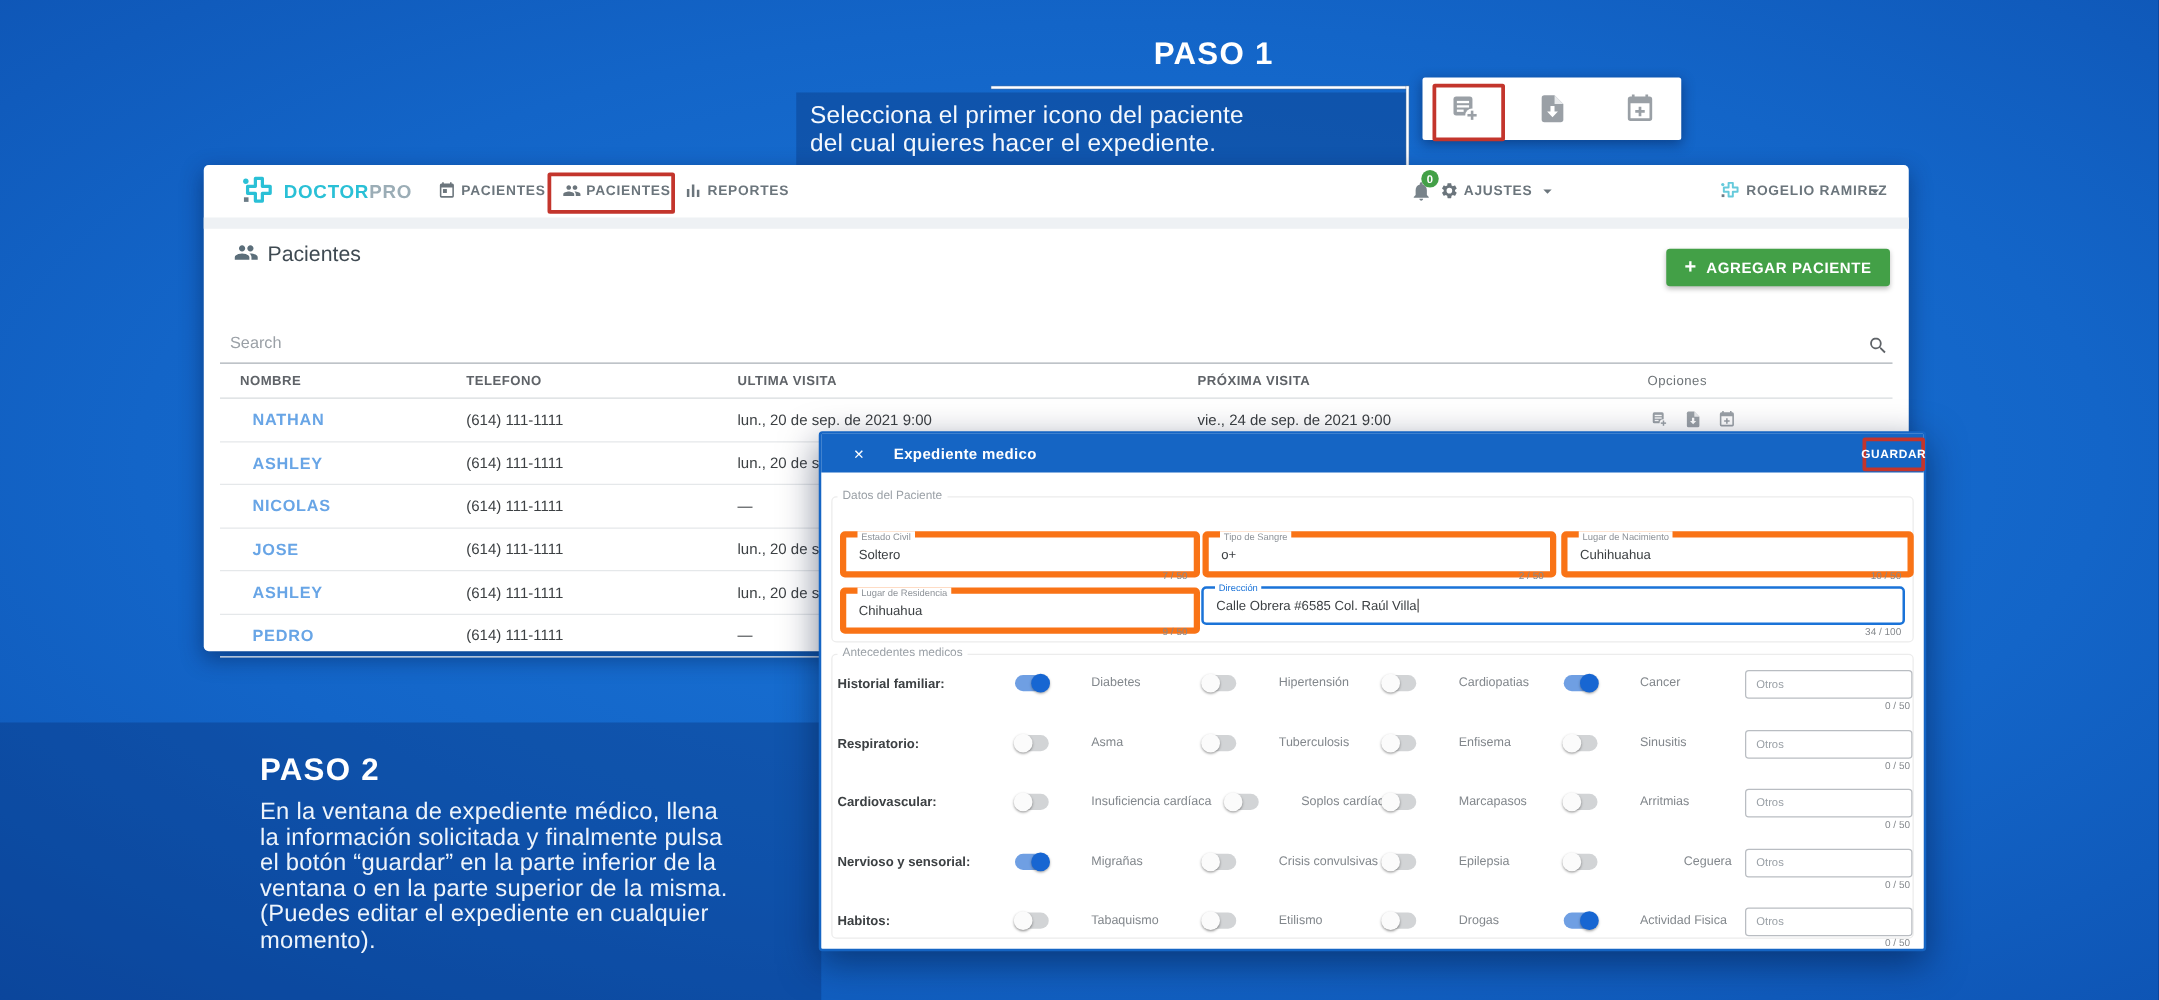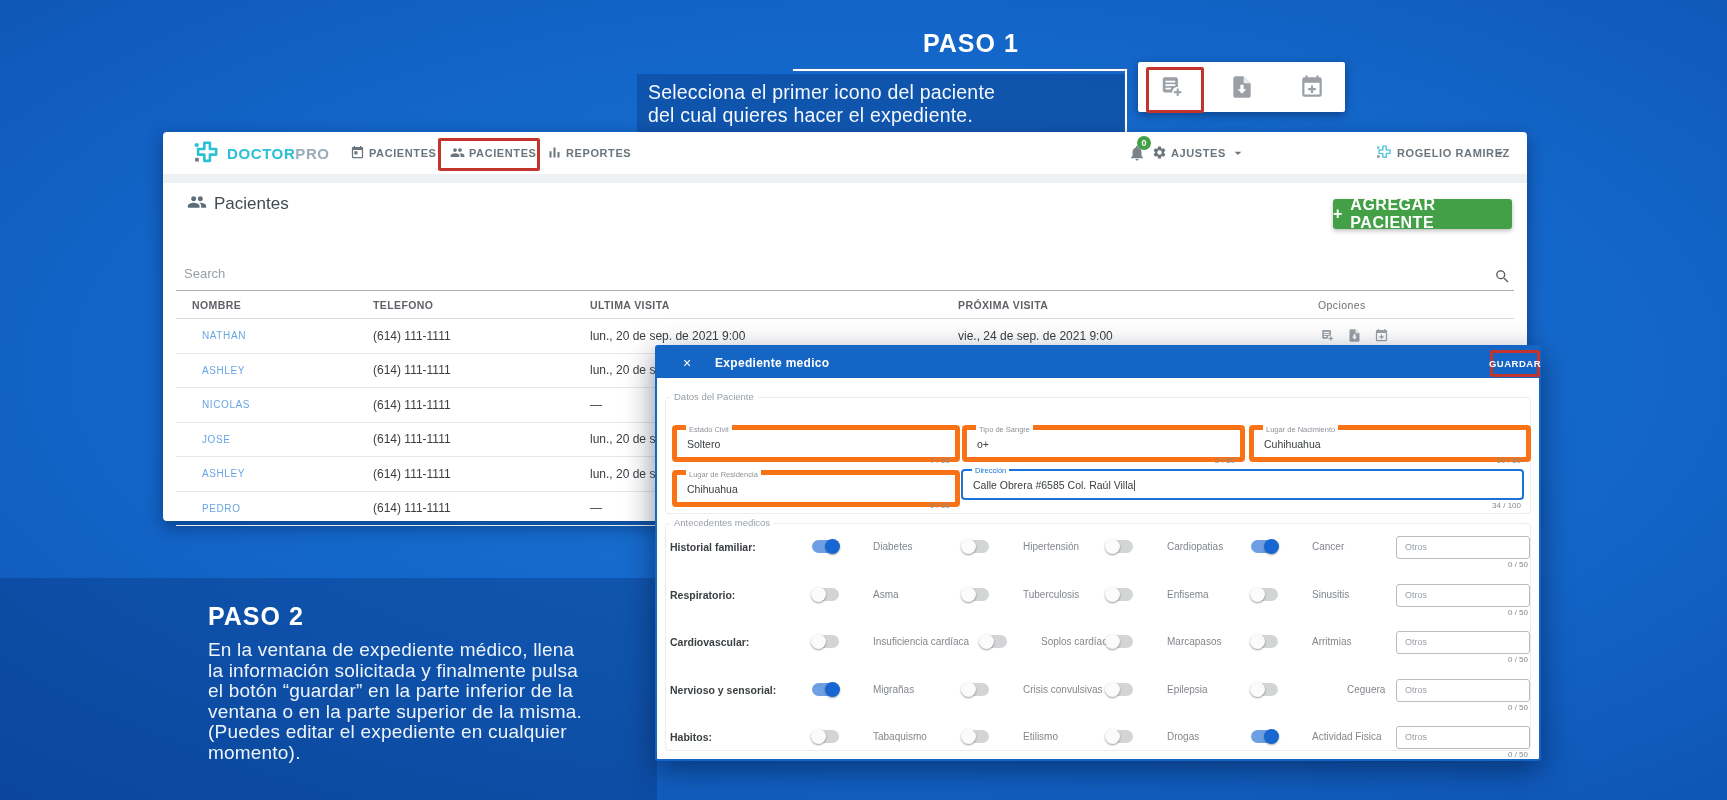--- a/index.html
+++ b/index.html
@@ -21,30 +21,30 @@
   .appwin{background:#fff;border-radius:4px;box-shadow:0 6px 18px rgba(0,20,60,.45);}
   .navlbl{font-size:11px;font-weight:bold;color:#6b757c;letter-spacing:.6px;}
   .brand1{color:#2ac0d6;} .brand2{color:#9badb6;}
   .brand{font-size:15px;font-weight:bold;letter-spacing:.6px;}
   .badge{background:#43a047;color:#fff;border-radius:50%;width:14px;height:14px;
     font-size:9px;font-weight:bold;display:flex;align-items:center;justify-content:center;}
   .graystrip{background:#eef1f4;}
   .pagetitle{font-size:17px;color:#3f4a52;}
   .addbtn{background:#43a047;border-radius:3px;color:#fff;display:flex;align-items:center;
     justify-content:center;gap:8px;box-shadow:0 2px 4px rgba(0,0,0,.25);cursor:pointer;}
-  .addbtn .pl{font-size:16px;font-weight:bold;} .addbtn .lb{font-size:16px;font-weight:bold;letter-spacing:.5px;}
+  .addbtn .pl{font-size:16px;font-weight:bold;} .addbtn .lb{font-size:12px;font-weight:bold;letter-spacing:.5px;}
   .searchph{color:#9aa0a6;font-size:13px;}
   .underline{border-bottom:1px solid #a9b0b6;}
   
   .tgrid{display:grid;grid-template-columns:197px 217px 368px 342px 1fr;align-items:center;}
   .thead{height:27px;border-bottom:1px solid #d7dbde;}
   .th{font-size:10.5px;font-weight:bold;color:#5f6368;letter-spacing:.4px;}
   .th.opc{font-weight:normal;color:#6d7377;padding-left:18px;}
   .trow{height:33.5px;border-bottom:1px solid #e5e8ea;}
-  .cname{padding-left:26px;color:#68a5e6;font-size:10px;font-weight:normal;letter-spacing:.6px;cursor:pointer;}
+  .cname{padding-left:26px;color:#68a5e6;font-size:13px;font-weight:bold;letter-spacing:.6px;cursor:pointer;}
   .ccell{font-size:12px;color:#3c4043;}
   .cicons{display:flex;gap:12px;padding-left:20px;}
   .cicons svg{cursor:pointer;}
   
   .modal{background:#fff;border:2px solid #1565c4;border-radius:3px;box-shadow:0 10px 30px rgba(0,15,50,.5);}
   .mhead{background:#1565c4;color:#fff;}
   .mclose{font-size:14px;color:#fff;cursor:pointer;}
   .mtitle{font-size:12px;font-weight:bold;letter-spacing:.3px;}
   .gbtn{color:#fff;font-size:9.5px;font-weight:bold;letter-spacing:.5px;display:flex;align-items:center;justify-content:center;cursor:pointer;}
   .sect{border:1px solid #ececec;border-radius:4px;}

